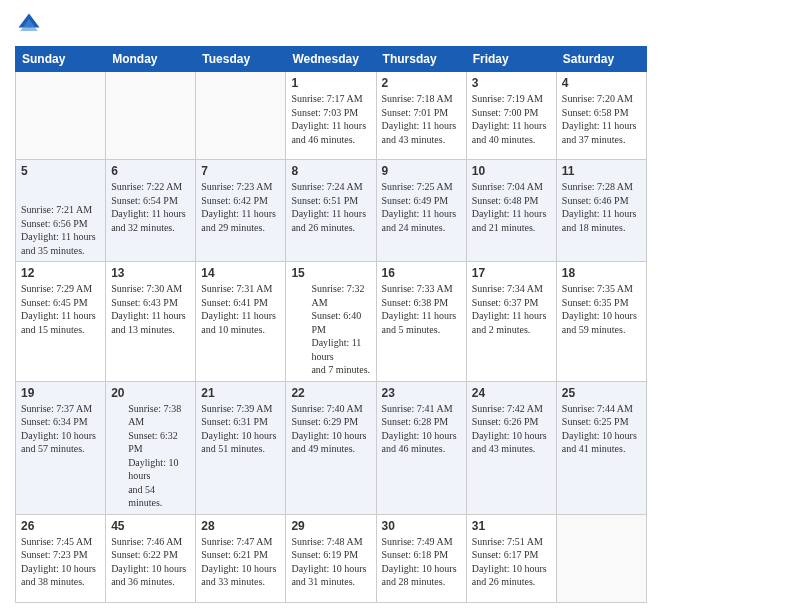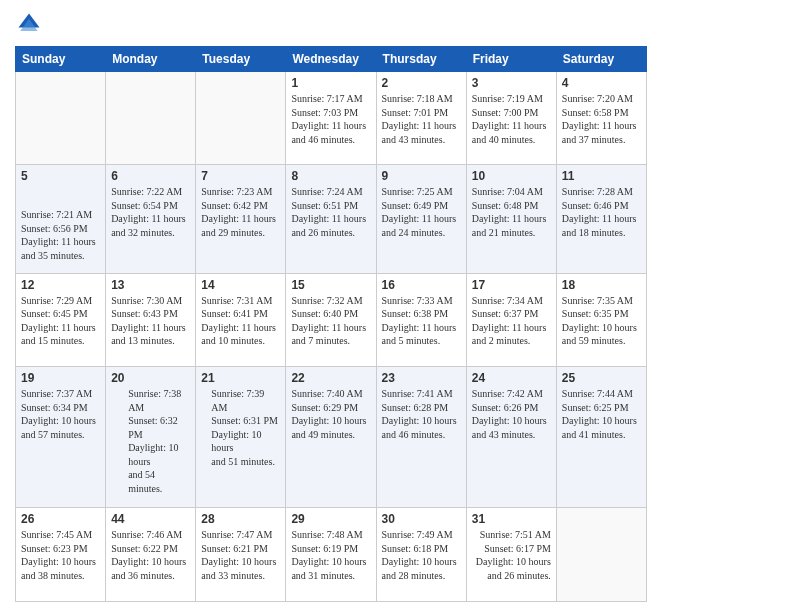--- a/index.html
+++ b/index.html
@@ -230,21 +230,21 @@
           </td>
           <td>
             <div class="day-number">14</div>
             <div class="day-info" style="white-space: pre-line;">Sunrise: 7:31 AM
 Sunset: 6:41 PM
 Daylight: 11 hours
 and 10 minutes.</div>
           </td>
           <td>
             <div class="day-number">15</div>
-            <div class="day-info" style="white-space: pre-line;">Sunrise: 7:32 AM
+            <div class="day-info" style="white-space: pre-line; margin-left: 20px;">Sunrise: 7:32 AM
 Sunset: 6:40 PM
 Daylight: 11 hours
 and 7 minutes.</div>
           </td>
           <td>
             <div class="day-number">16</div>
             <div class="day-info" style="white-space: pre-line;">Sunrise: 7:33 AM
 Sunset: 6:38 PM
 Daylight: 11 hours
 and 5 minutes.</div>
@@ -274,21 +274,21 @@
           </td>
           <td>
             <div class="day-number">20</div>
             <div class="day-info" style="white-space: pre-line; margin-left: 17px;">Sunrise: 7:38 AM
 Sunset: 6:32 PM
 Daylight: 10 hours
 and 54 minutes.</div>
           </td>
           <td>
             <div class="day-number">21</div>
-            <div class="day-info" style="white-space: pre-line; margin-left: 10px;">Sunrise: 7:39 AM
+            <div class="day-info" style="white-space: pre-line;">Sunrise: 7:39 AM
 Sunset: 6:31 PM
 Daylight: 10 hours
 and 51 minutes.</div>
           </td>
           <td>
             <div class="day-number">22</div>
             <div class="day-info" style="white-space: pre-line;">Sunrise: 7:40 AM
 Sunset: 6:29 PM
 Daylight: 10 hours
 and 49 minutes.</div>
@@ -312,26 +312,26 @@
             <div class="day-info" style="white-space: pre-line;">Sunrise: 7:44 AM
 Sunset: 6:25 PM
 Daylight: 10 hours
 and 41 minutes.</div>
           </td>
         </tr>
         <tr>
           <td>
             <div class="day-number">26</div>
             <div class="day-info" style="white-space: pre-line;">Sunrise: 7:45 AM
-Sunset: 6:23 PM
+Sunset: 7:23 PM
 Daylight: 10 hours
 and 38 minutes.</div>
           </td>
           <td>
-            <div class="day-number">44</div>
+            <div class="day-number">45</div>
             <div class="day-info" style="white-space: pre-line;">Sunrise: 7:46 AM
 Sunset: 6:22 PM
 Daylight: 10 hours
 and 36 minutes.</div>
           </td>
           <td>
             <div class="day-number">28</div>
             <div class="day-info" style="white-space: pre-line;">Sunrise: 7:47 AM
 Sunset: 6:21 PM
 Daylight: 10 hours
@@ -346,21 +346,21 @@
           </td>
           <td>
             <div class="day-number">30</div>
             <div class="day-info" style="white-space: pre-line;">Sunrise: 7:49 AM
 Sunset: 6:18 PM
 Daylight: 10 hours
 and 28 minutes.</div>
           </td>
           <td>
             <div class="day-number">31</div>
-            <div class="day-info" style="white-space: pre-line; text-align: right;">Sunrise: 7:51 AM
+            <div class="day-info" style="white-space: pre-line;">Sunrise: 7:51 AM
 Sunset: 6:17 PM
 Daylight: 10 hours
 and 26 minutes.</div>
           </td>
           <td class="empty"></td>
         </tr>
       </tbody>
   </table>
 </div>
 

